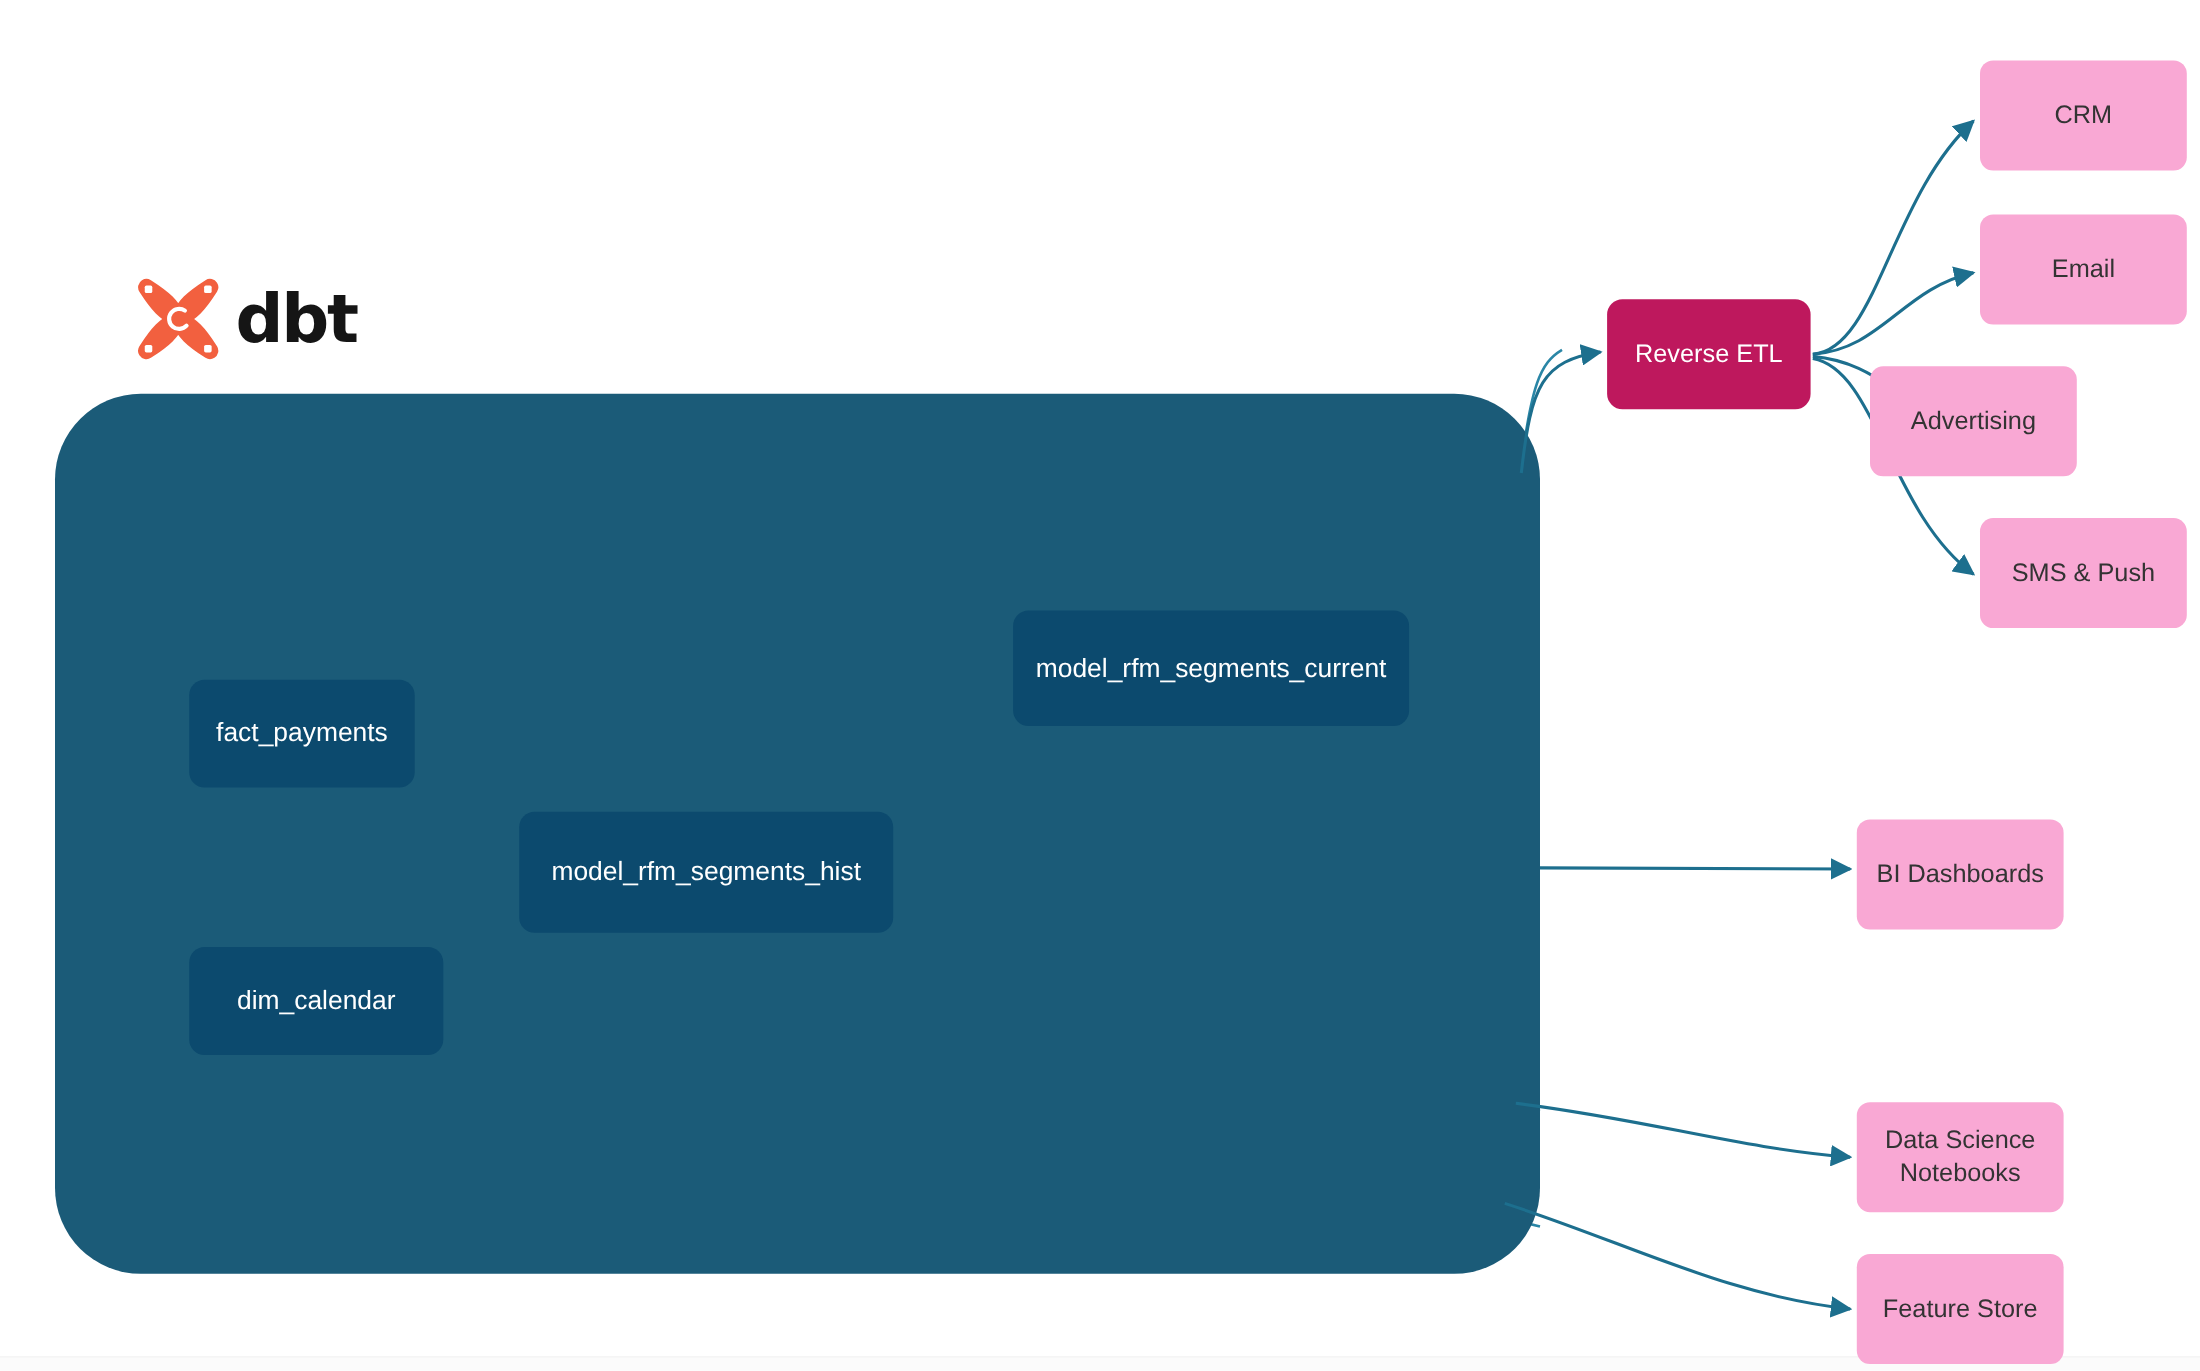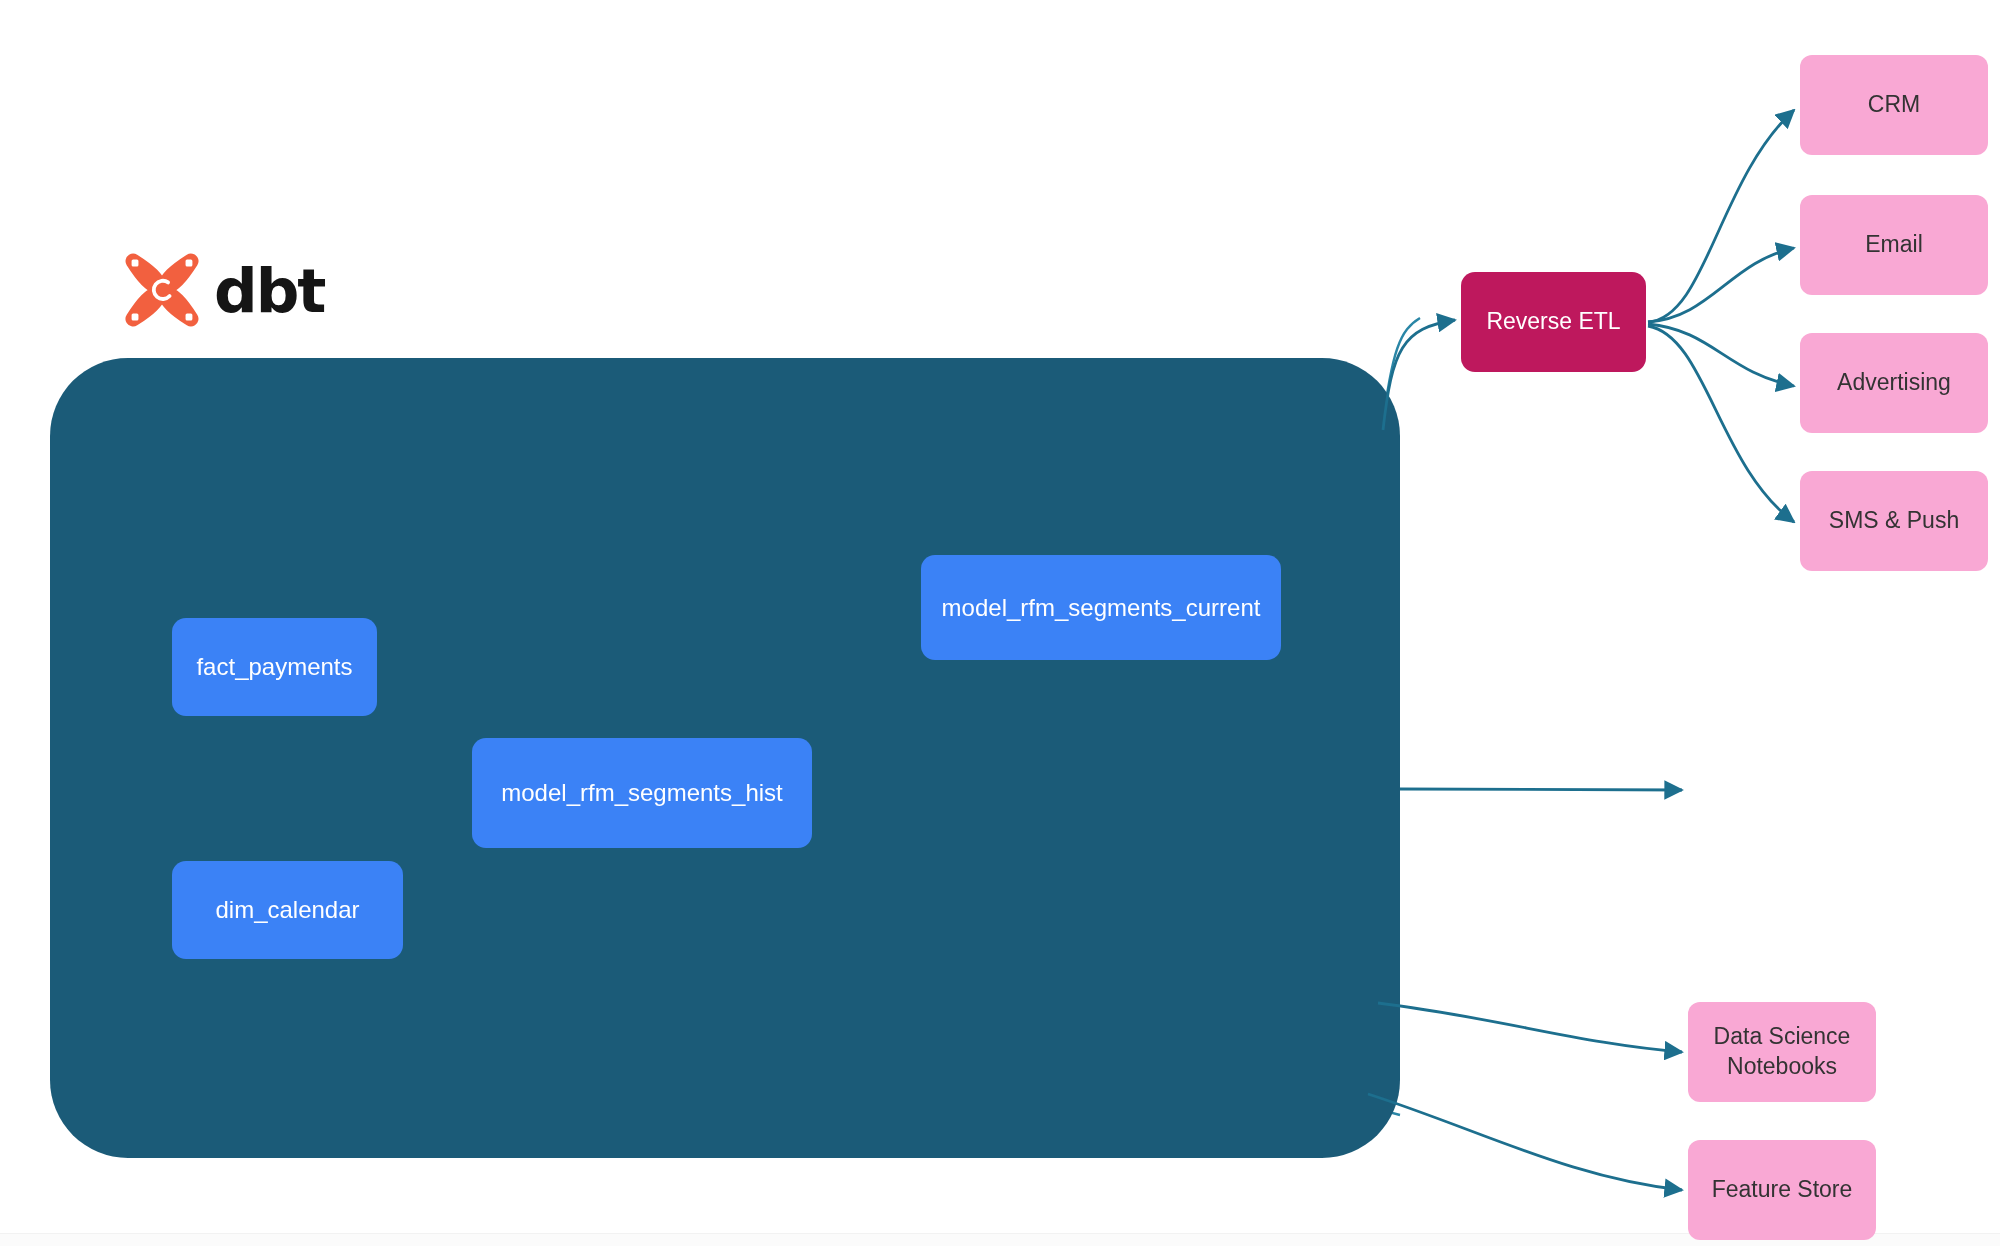--- a/index.html
+++ b/index.html
@@ -67,21 +67,21 @@
   .node {
     position: absolute;
     box-sizing: border-box;
     display: flex;
     align-items: center;
     justify-content: center;
     text-align: center;
     line-height: 1.3;
   }
   .node-model {
-    background: #3b82f6;
+    background: #0c4a6e;
     border-radius: 14px;
     color: #ffffff;
     font-size: 24px;
   }
   .node-green {
     background: #be185d;
     border-radius: 14px;
     color: #ffffff;
     font-size: 23px;
   }
@@ -97,21 +97,21 @@
   .n-dim       { left: 172px;  top: 861px;  width: 231px; height: 98px; }
   .n-hist      { left: 472px;  top: 738px;  width: 340px; height: 110px; }
   .n-current   { left: 921px;  top: 555px;  width: 360px; height: 105px; }
 
   
   .n-retl      { left: 1461px; top: 272px;  width: 185px; height: 100px; }
 
   
   .n-crm       { left: 1800px; top: 55px;   width: 188px; height: 100px; }
   .n-email     { left: 1800px; top: 195px;  width: 188px; height: 100px; }
-  .n-ads       { left: 1800px; top: 333px;  width: 188px; height: 100px; }
+  .n-ads       { left: 1700px; top: 333px;  width: 188px; height: 100px; }
   .n-sms       { left: 1800px; top: 471px;  width: 188px; height: 100px; }
   .n-bi        { left: 1688px; top: 745px;  width: 188px; height: 100px; }
   .n-ds        { left: 1688px; top: 1002px; width: 188px; height: 100px; }
   .n-fs        { left: 1688px; top: 1140px; width: 188px; height: 100px; }
 
   .edge-layer {
     position: absolute;
     left: 0; top: 0;
     width: 2000px; height: 1246px;
     pointer-events: none;
@@ -193,20 +193,21 @@
   <div class="node node-model n-hist">model_rfm_segments_hist</div>
   <div class="node node-model n-current">model_rfm_segments_current</div>
 
   <div class="node node-green n-retl">Reverse ETL</div>
 
   <div class="node node-gray n-crm">CRM</div>
   <div class="node node-gray n-email">Email</div>
   <div class="node node-gray n-ads">Advertising</div>
   <div class="node node-gray n-sms">SMS &amp; Push</div>
 
+  <div class="node node-gray n-bi">BI Dashboards</div>
   <div class="node node-gray n-ds">
     <span>
       <span>Data Science</span><br>
       <span>Notebooks</span>
     </span>
   </div>
   <div class="node node-gray n-fs">Feature Store</div>
 
   <div class="bottom-band"></div>
 </div>

